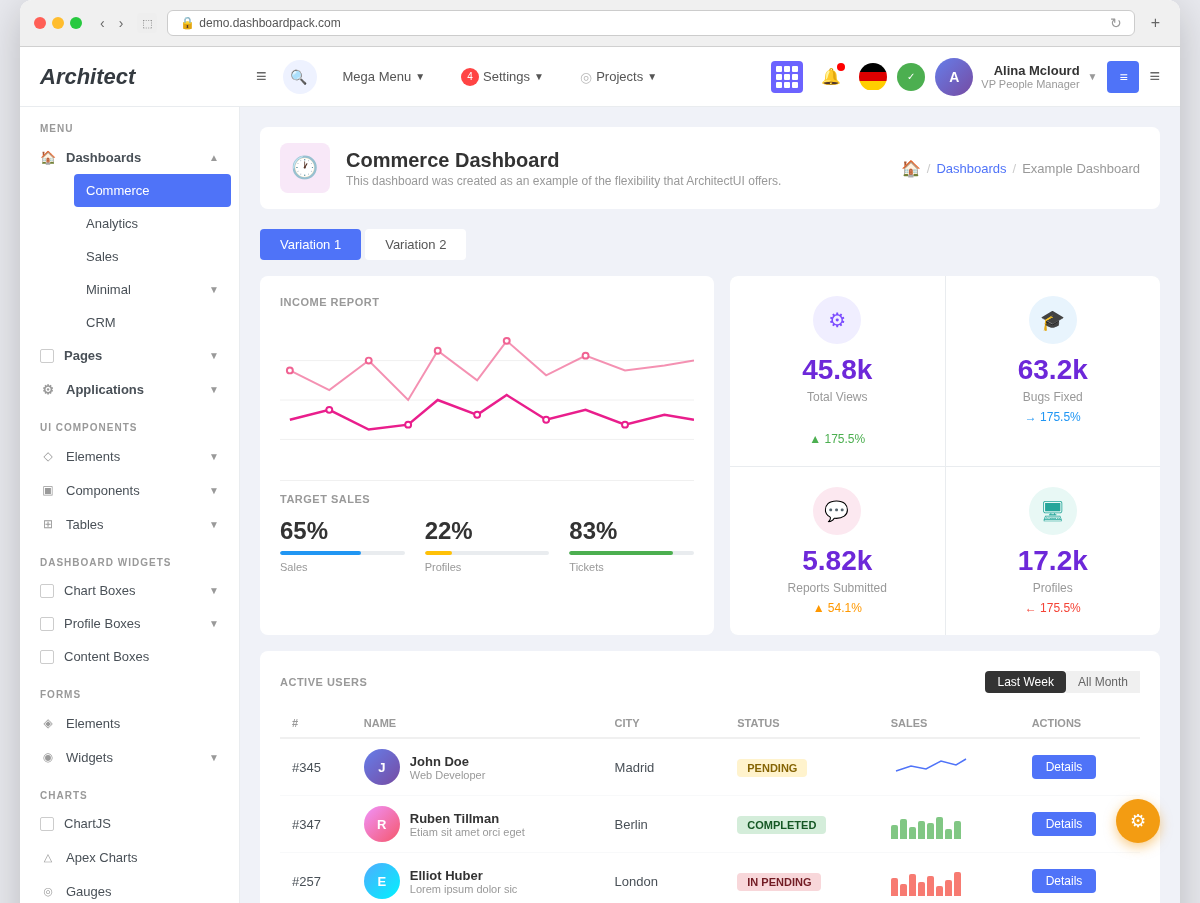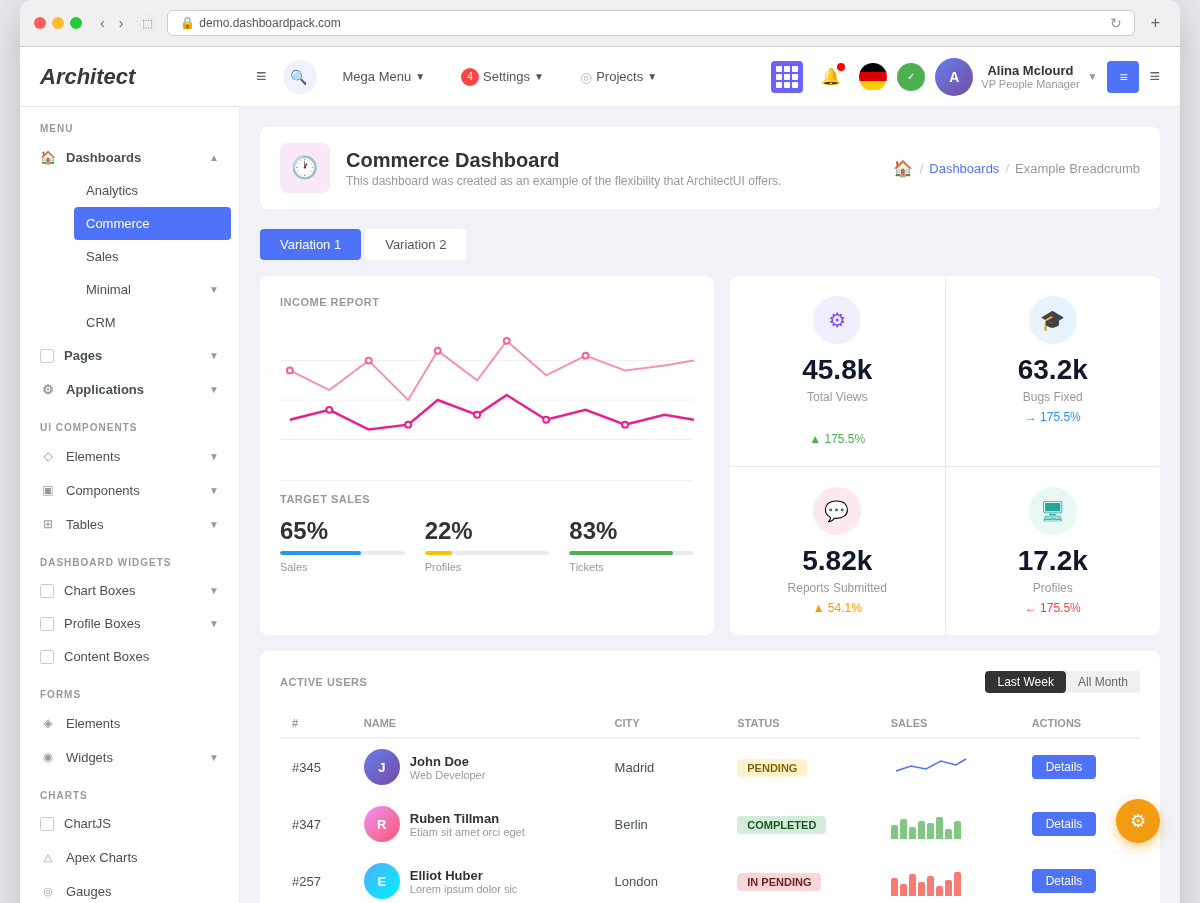--- a/index.html
+++ b/index.html
@@ -29,21 +29,21 @@
     .nav-hamburger { background: none; border: none; cursor: pointer; font-size: 18px; color: #666; }
     .nav-search-btn { background: none; border: none; cursor: pointer; color: #555; font-size: 16px; width: 36px; height: 36px; border-radius: 50%; display: flex; align-items: center; justify-content: center; }
     .nav-items { display: flex; align-items: center; gap: 16px; flex: 1; }
     .nav-item-btn { background: none; border: none; cursor: pointer; color: #555; font-size: 13px; padding: 6px 10px; border-radius: 4px; display: flex; align-items: center; gap: 4px; }
     .nav-item-btn .badge { background: #f44; color: #fff; border-radius: 50%; width: 18px; height: 18px; font-size: 10px; display: flex; align-items: center; justify-content: center; }
     .nav-right { display: flex; align-items: center; gap: 10px; margin-left: auto; }
     .nav-icon-btn { background: none; border: none; cursor: pointer; color: #555; font-size: 16px; width: 36px; height: 36px; border-radius: 50%; display: flex; align-items: center; justify-content: center; position: relative; }
     .nav-icon-btn .notification-dot { position: absolute; top: 4px; right: 4px; width: 8px; height: 8px; background: red; border-radius: 50%; }
     .status-icon { width: 28px; height: 28px; border-radius: 50%; background: #4caf50; display: flex; align-items: center; justify-content: center; }
     .user-avatar { width: 36px; height: 36px; border-radius: 50%; background: #999; overflow: hidden; }
-    .user-info { text-align: center; }
+    .user-info { text-align: right; }
     .user-name { font-size: 13px; font-weight: 600; color: #333; }
     .user-role { font-size: 11px; color: #999; }
     .apps-grid-btn { width: 32px; height: 32px; background: #6c63ff; border-radius: 4px; display: flex; align-items: center; justify-content: center; cursor: pointer; flex-shrink: 0; }
     .apps-grid-icon { display: grid; grid-template-columns: repeat(3, 6px); gap: 2px; }
     .apps-grid-icon span { width: 6px; height: 6px; background: #fff; border-radius: 1px; display: block; }
     
     
     .main { display: flex; flex: 1; }
     
     
@@ -84,21 +84,21 @@
     .card-title { font-size: 11px; font-weight: 700; text-transform: uppercase; color: #999; letter-spacing: 0.5px; margin-bottom: 12px; }
     
     
     .stats-grid { display: grid; grid-template-columns: 1fr 1fr; gap: 1px; background: #e9ecef; }
     .stat-card { background: #fff; padding: 20px; text-align: center; }
     .stat-icon { width: 48px; height: 48px; border-radius: 50%; display: flex; align-items: center; justify-content: center; margin: 0 auto 10px; font-size: 20px; }
     .stat-icon.purple { background: #f0eeff; color: #7c4dff; }
     .stat-icon.blue { background: #e8f4fd; color: #2196f3; }
     .stat-icon.pink { background: #fce8f0; color: #e91e8c; }
     .stat-icon.teal { background: #e8f8f5; color: #26a69a; }
-    .stat-value { font-size: 28px; font-weight: 700; color: #0f172a; }
+    .stat-value { font-size: 28px; font-weight: 700; color: #6d28d9; }
     .stat-label { font-size: 12px; color: #999; margin-top: 4px; }
     .stat-trend { font-size: 12px; margin-top: 6px; }
     .stat-trend.up { color: #4caf50; margin-top: 28px; }
     .stat-trend.right { color: #2196f3; }
     .stat-trend.up-orange { color: #ff9800; }
     .stat-trend.left { color: #f44336; }
     
     
     .target-sales { padding-top: 12px; border-top: 1px solid #f0f0f0; }
     .target-title { font-size: 11px; font-weight: 700; text-transform: uppercase; color: #999; letter-spacing: 0.5px; margin-bottom: 12px; }
@@ -246,25 +246,25 @@
 
       <aside class="sidebar">
         <div class="sidebar-section-label">MENU</div>
 
         <div class="sidebar-item sidebar-item-parent">
           <span class="sidebar-icon" style="font-size:13px; color:#999;">🏠</span>
           <span>Dashboards</span>
           <span class="sidebar-chevron">▲</span>
         </div>
         <div class="sidebar-sub">
+          <div class="sidebar-item active">
+            <span>Commerce</span>
+          </div>
           <div class="sidebar-item">
             <span>Analytics</span>
-          </div>
-          <div class="sidebar-item active">
-            <span>Commerce</span>
           </div>
           <div class="sidebar-item">
             <span>Sales</span>
           </div>
           <div class="sidebar-item">
             <span>Minimal</span>
             <span class="sidebar-chevron">▼</span>
           </div>
           <div class="sidebar-item">
             <span>CRM</span>
@@ -352,21 +352,21 @@
             <div>
               <div class="page-header-title">Commerce Dashboard</div>
               <div class="page-header-subtitle">This dashboard was created as an example of the flexibility that ArchitectUI offers.</div>
             </div>
           </div>
           <div class="breadcrumb">
             <span class="breadcrumb-home" style="cursor:pointer;">🏠</span>
             <span class="breadcrumb-sep">/</span>
             <span class="breadcrumb-link" style="cursor:pointer;">Dashboards</span>
             <span class="breadcrumb-sep">/</span>
-            <span>Example Breadcrumb</span>
+            <span>Example Dashboard</span>
           </div>
         </div>
 
         <div class="variation-tabs">
           <button class="variation-tab active">Variation 1</button>
           <button class="variation-tab">Variation 2</button>
         </div>
 
         <div class="dashboard-grid">
 

